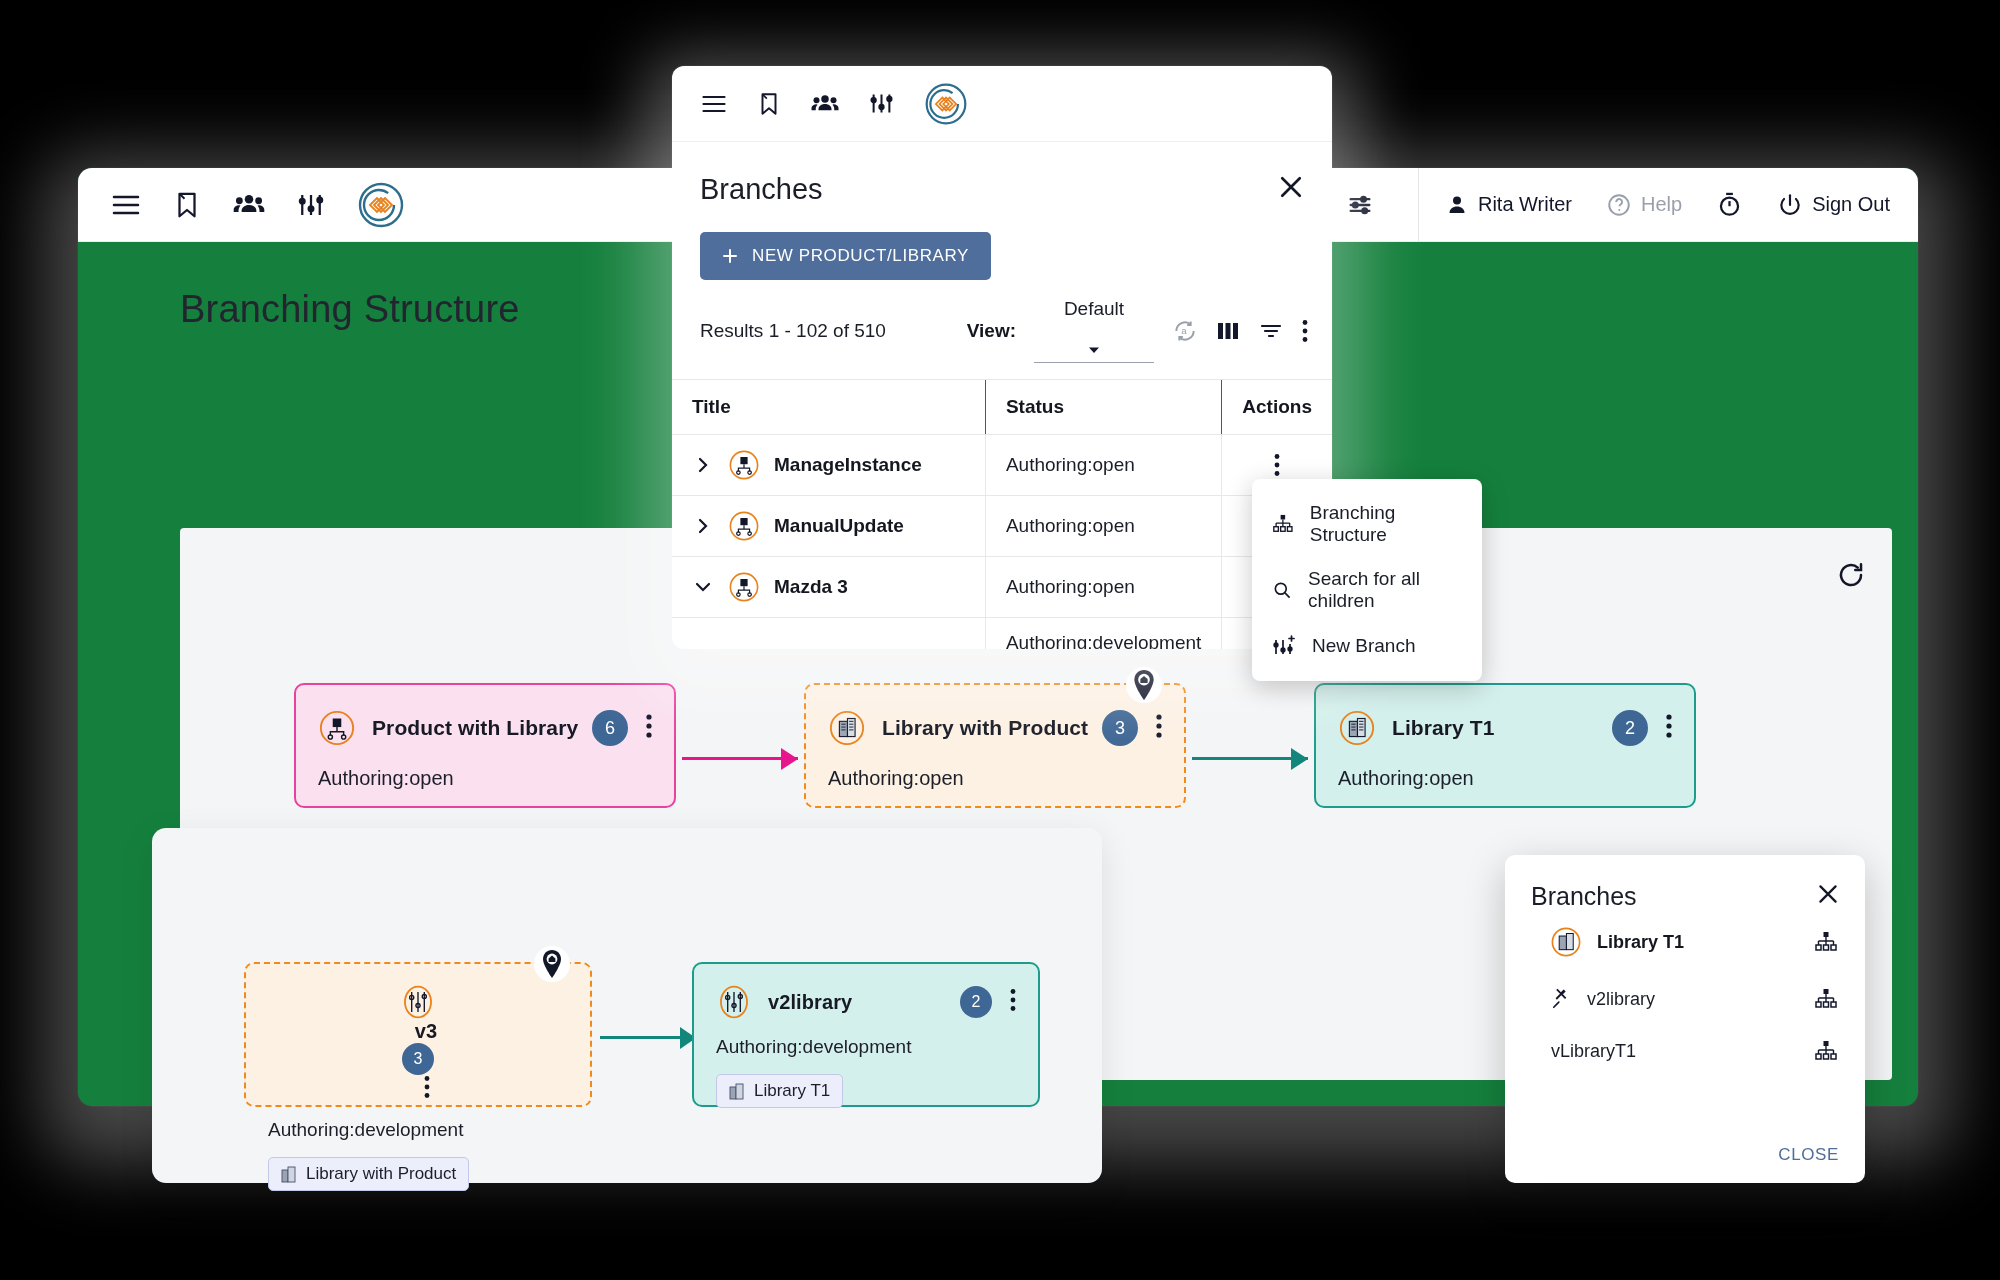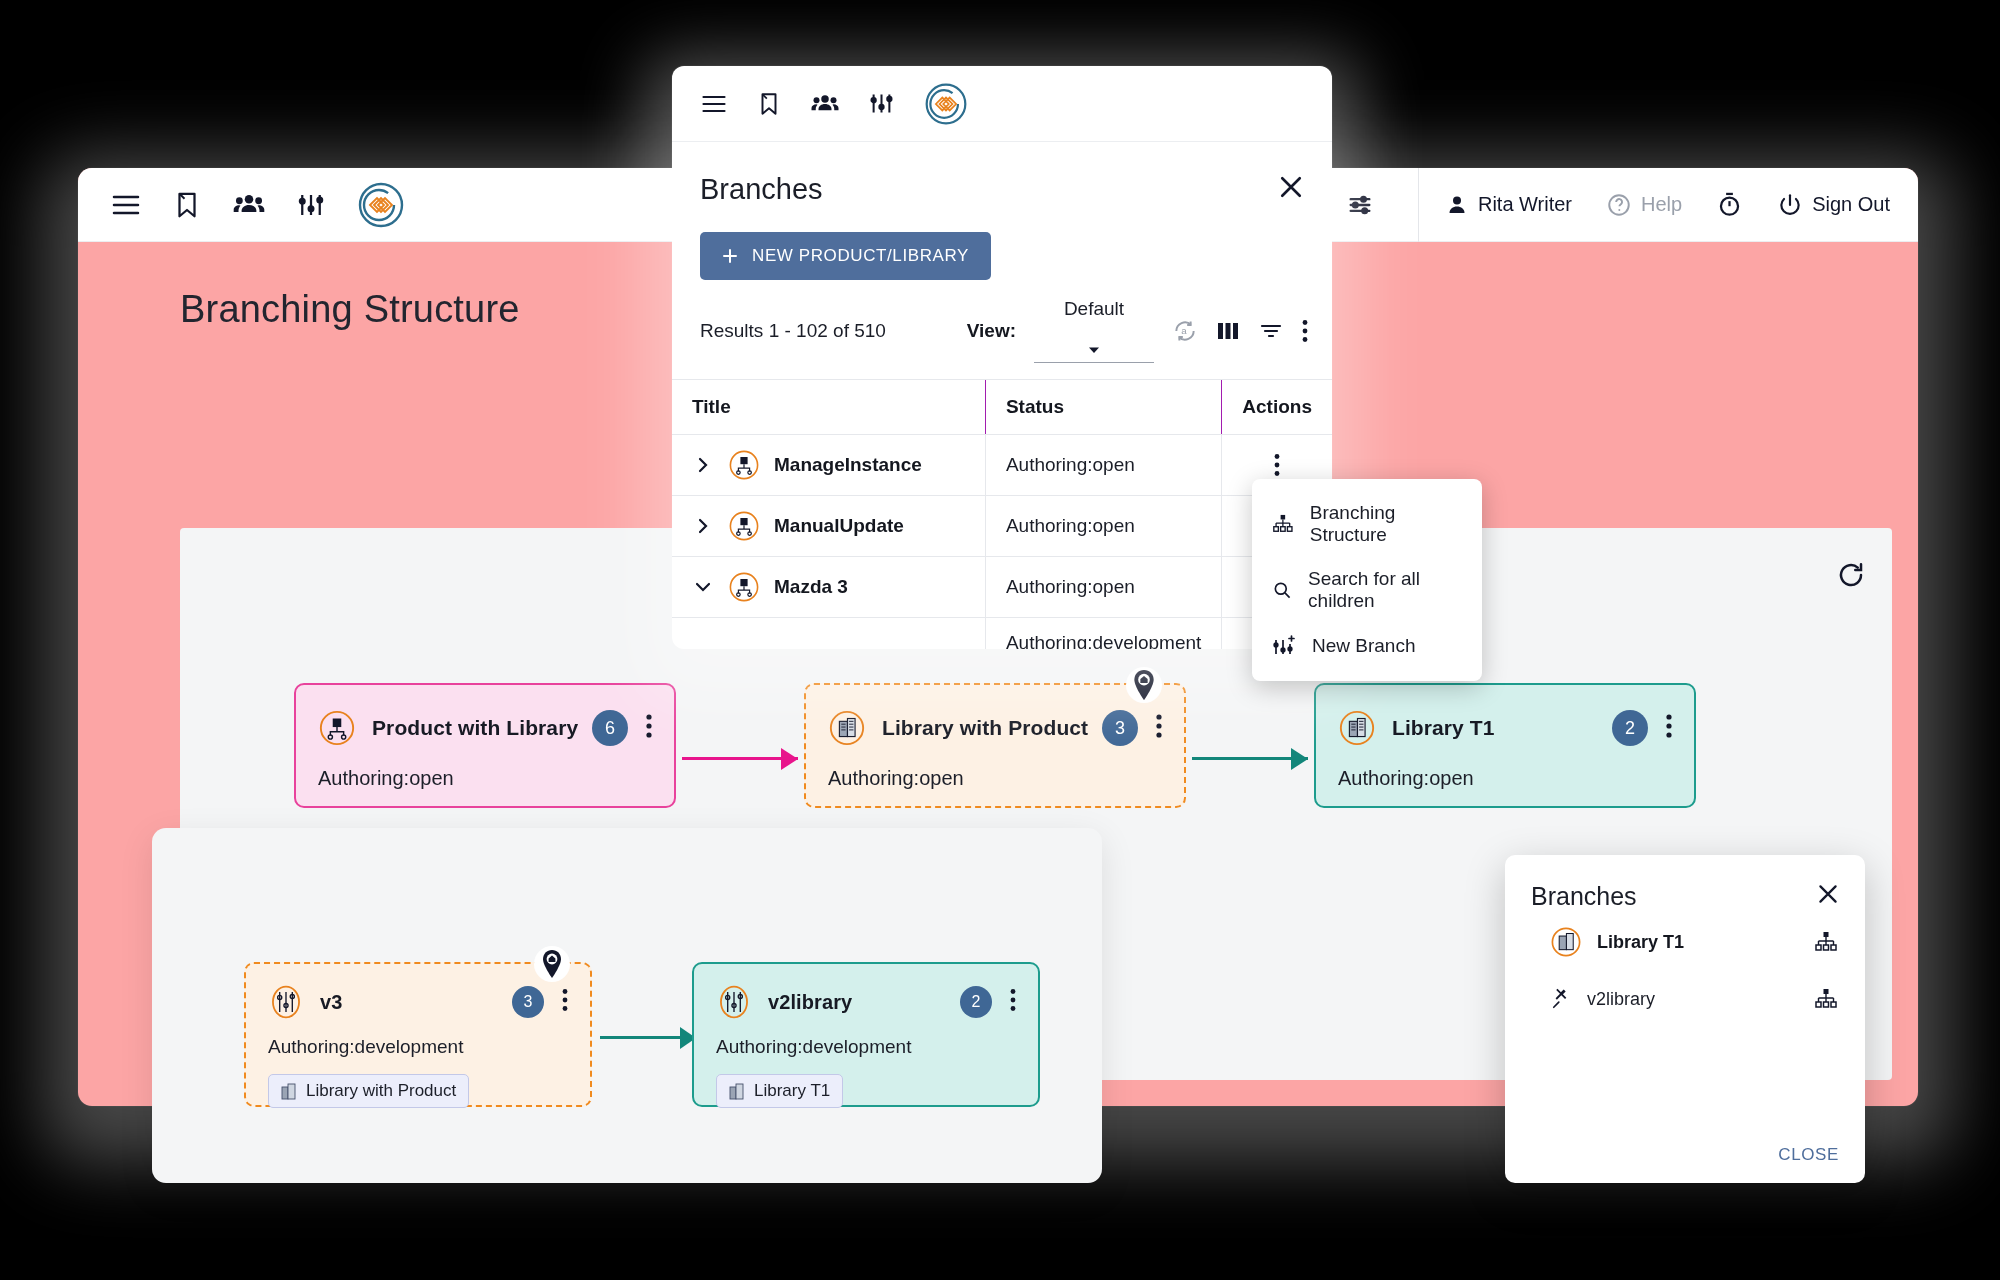--- a/index.html
+++ b/index.html
@@ -3,21 +3,21 @@
 <meta charset="utf-8">
 <style>
   * { box-sizing: border-box; margin:0; padding:0; }
   html,body{ width:2000px; height:1280px; background:#000; overflow:hidden;
     font-family:"Liberation Sans", sans-serif; }
   .stage{ position:relative; width:2000px; height:1280px; }
 
   
   .main-window{
     position:absolute; left:78px; top:168px; width:1840px; height:938px;
-    background:#fca5a5; border-radius:14px;
+    background:#15803d; border-radius:14px;
     box-shadow:0 0 0 1px rgba(255,255,255,.04), 0 22px 70px 36px rgba(255,255,255,.28);
   }
   .mw-header{ height:74px; display:flex; align-items:center; border-bottom:1px solid #eceef1;
     border-radius:14px 14px 0 0; background:#fff; }
   .mw-nav{ display:flex; align-items:center; gap:30px; padding-left:32px; }
   .icon-btn{ display:flex; align-items:center; justify-content:center; cursor:pointer;
     color:#13172a; }
   .mw-spacer{ flex:1; }
   .mw-right{ display:flex; align-items:center; gap:0; padding-right:28px; height:100%; }
   .search-box{ display:flex; align-items:center; gap:18px; padding-right:24px; }
@@ -327,21 +327,21 @@
   <div class="flow-panel">
 
     <div class="card c-orange" style="left:92px; top:134px; width:348px; height:145px;">
       <div class="pin" style="right:20px; top:-18px;">
         <svg width="24" height="28" viewBox="0 0 24 28" fill="#13172a">
             <path d="M12 0C6.9 0 3 3.9 3 9c0 6.4 9 19 9 19s9-12.6 9-19c0-5.1-3.9-9-9-9z"></path>
             <circle cx="12" cy="9" r="5.4" fill="#fff"></circle>
             <path d="M12 5.5l3.4 3v3.6H8.6V8.5z" fill="#13172a"></path>
           </svg>
       </div>
-      <div class="card-head" style="padding-top:20px;">
+      <div class="card-head" style="padding-top:20px;flex-direction:column;">
         <svg width="36" height="36" viewBox="0 0 40 40">
           <ellipse cx="20" cy="20" rx="14.5" ry="17" fill="none" stroke="#e8821e" stroke-width="2"></ellipse>
           <g stroke="#13172a" stroke-width="1.5" fill="none">
             <path d="M13 9v22M20 9v22M27 9v22"></path>
             <circle cx="13" cy="15" r="2.3"></circle>
               <circle cx="20" cy="24" r="2.3"></circle>
               <circle cx="27" cy="14" r="2.3"></circle>
           </g>
         </svg>
         <div class="card-title" style="font-size:20px;">v3</div>
@@ -683,17 +683,30 @@
         <svg width="26" height="24" viewBox="0 0 24 24" fill="#13172a">
           <rect x="9.5" y="2" width="5" height="5"></rect>
           <path d="M12 7v4M4.5 11h15M4.5 11v4M12 11v4M19.5 11v4" stroke="#13172a" stroke-width="1.4" fill="none"></path>
           <rect x="2" y="15" width="5" height="5" fill="none" stroke="#13172a" stroke-width="1.5"></rect>
           <rect x="9.5" y="15" width="5" height="5" fill="none" stroke="#13172a" stroke-width="1.5"></rect>
           <rect x="17" y="15" width="5" height="5" fill="none" stroke="#13172a" stroke-width="1.5"></rect>
         </svg>
       </span>
     </div>
 
+    <div class="pop-row indent">
+      <span class="pop-sub">vLibraryT1</span>
+      <span class="grow"></span>
+      <span class="icon-btn">
+        <svg width="26" height="24" viewBox="0 0 24 24" fill="#13172a">
+          <rect x="9.5" y="2" width="5" height="5"></rect>
+          <path d="M12 7v4M4.5 11h15M4.5 11v4M12 11v4M19.5 11v4" stroke="#13172a" stroke-width="1.4" fill="none"></path>
+          <rect x="2" y="15" width="5" height="5" fill="none" stroke="#13172a" stroke-width="1.5"></rect>
+          <rect x="9.5" y="15" width="5" height="5" fill="none" stroke="#13172a" stroke-width="1.5"></rect>
+          <rect x="17" y="15" width="5" height="5" fill="none" stroke="#13172a" stroke-width="1.5"></rect>
+        </svg>
+      </span>
+    </div>
 
     <div class="pop-close">CLOSE</div>
   </div>
 
 </div>
 
 </body></html>

